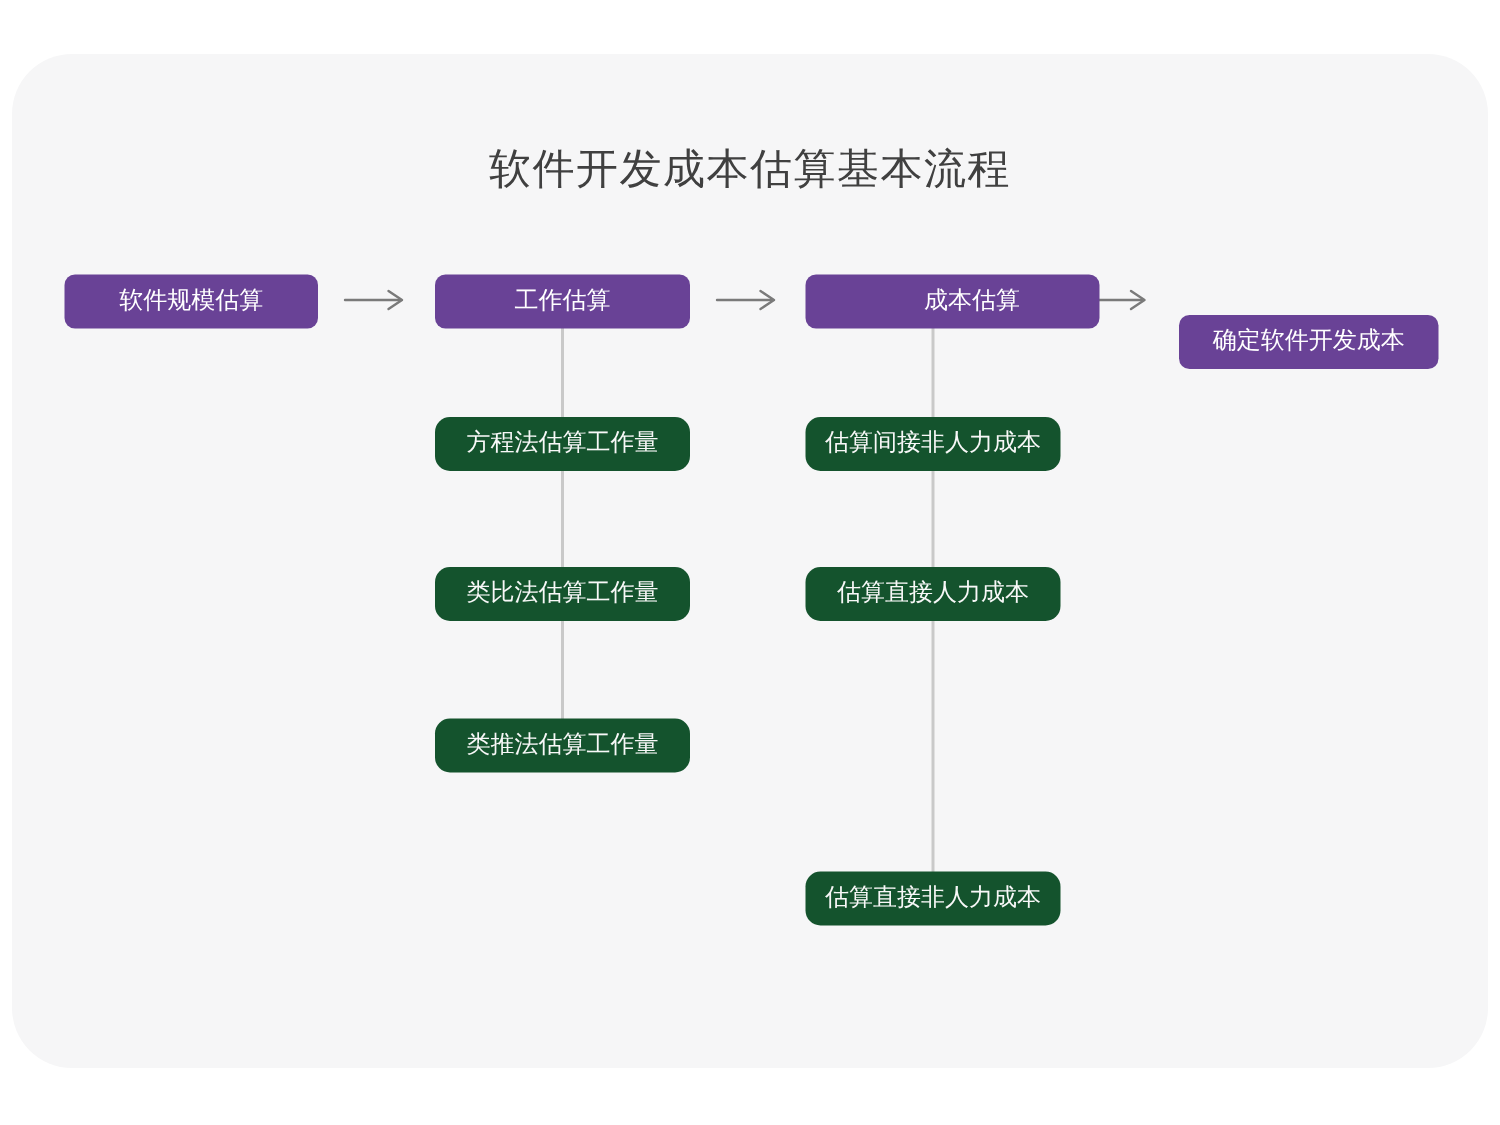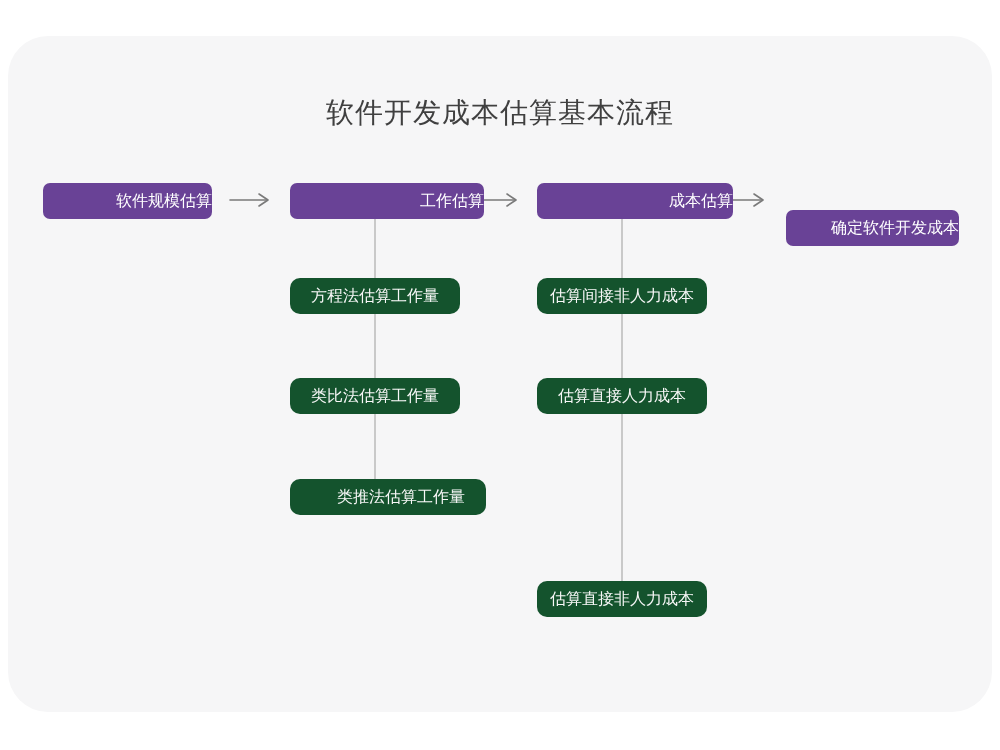--- a/index.html
+++ b/index.html
@@ -47,31 +47,31 @@
   }
   .node.purple {
     background: #694296;
     color: #ffffff;
   }
   .node.gray {
     background: #14532d;
     color: #f8f8f8;
     border-radius: 10px;
   }
-  .stage { top: 183px; text-align: right; }
+  .stage { top: 183px; }
   .n1 { left: 43px;  width: 169px; }
-  .n2 { left: 290px; width: 170px; padding-left: 24px; }
+  .n2 { left: 290px; width: 170px; }
   .n3 { left: 537px; width: 170px; padding-left: 26px; }
   .n4 { left: 786px; width: 173px; margin-top: 27px; }
 
   .sub-a { left: 290px; width: 170px; }
   .sub-b { left: 537px; width: 170px; }
   .r1 { top: 278px; }
   .r2 { top: 378px; }
-  .r3 { top: 479px; padding-left: 26px; }
+  .r3 { top: 479px; }
   .r4 { top: 581px; }
 
   .vline {
     position: absolute;
     width: 2px;
     background: #c9c9c9;
     z-index: 1;
   }
   .vline-a { left: 374px; top: 218px; height: 280px; }
   .vline-b { left: 621px; top: 218px; height: 382px; }

